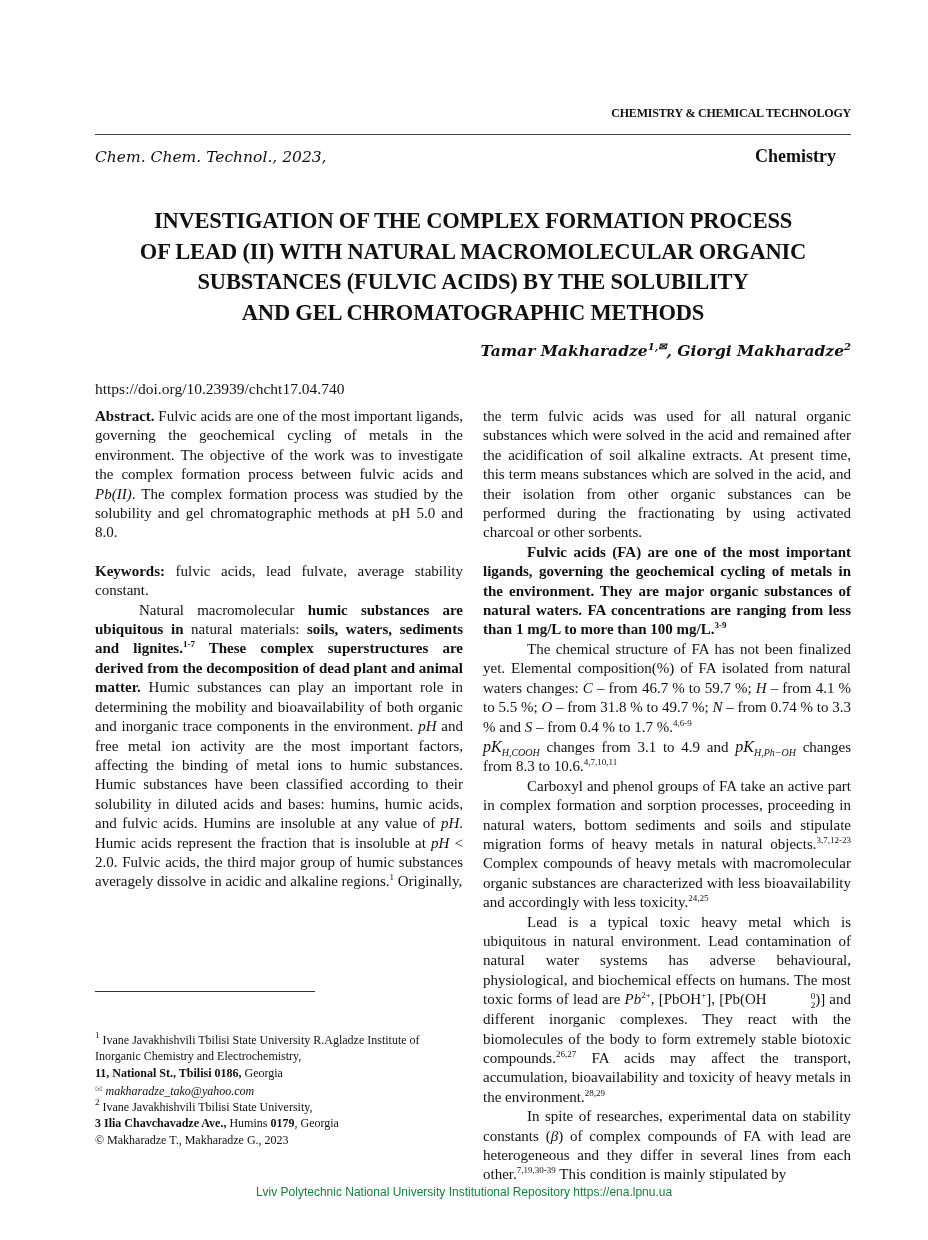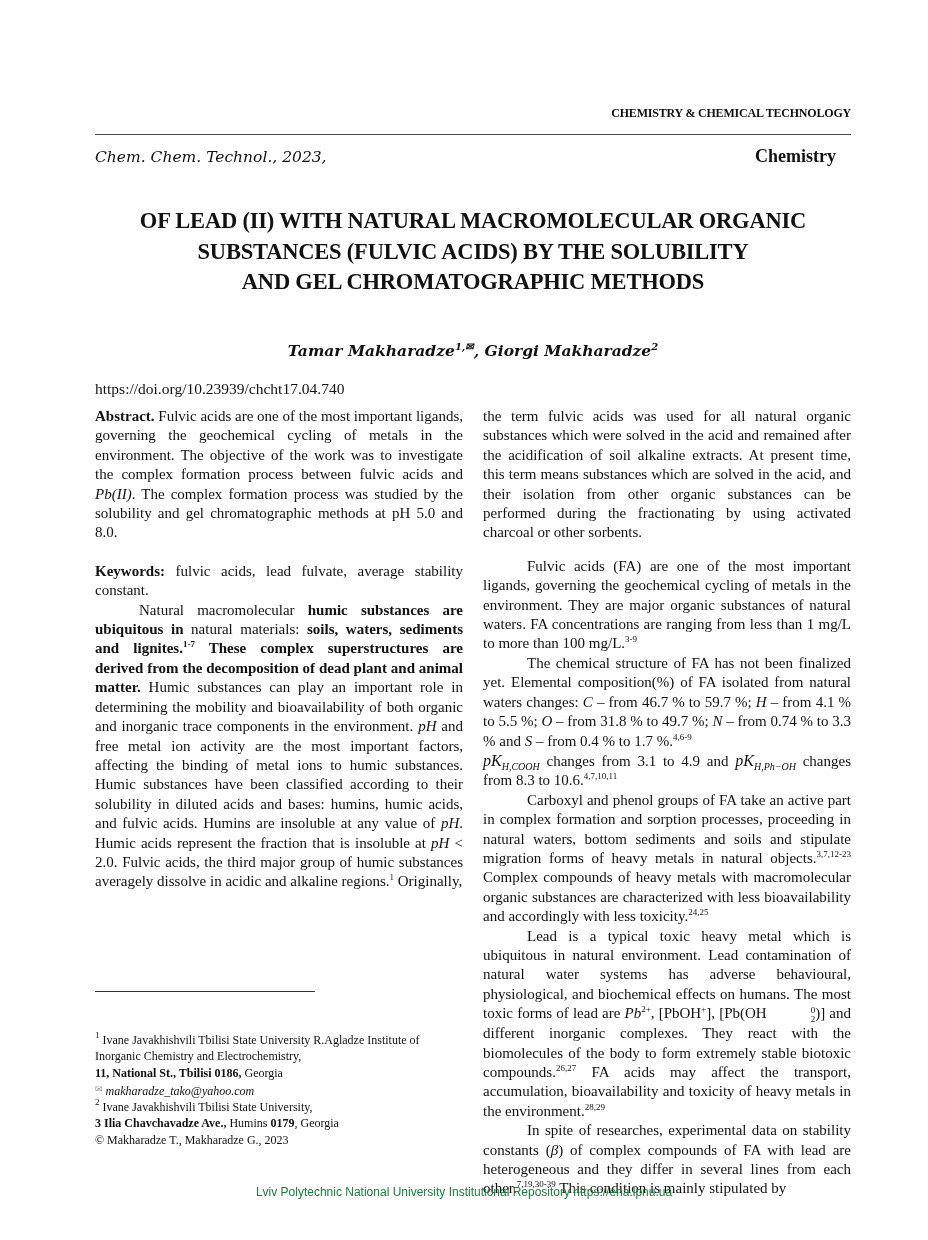--- a/index.html
+++ b/index.html
@@ -2,21 +2,21 @@
 <html><head>
 <meta charset="utf-8">
 <style>
   html, body { margin: 0; padding: 0; background: #ffffff; }
   body { width: 928px; height: 1240px; position: relative; overflow: hidden; color: #111; font-family: "Liberation Serif", serif; }
   .journal-header { position: absolute; top: 106px; left: 95px; width: 756px; text-align: right; font-weight: bold; font-size: 12px; letter-spacing: -0.2px; }
   .header-rule { position: absolute; top: 134px; left: 95px; width: 756px; height: 0; border-top: 1px solid #444; }
   .citation { position: absolute; top: 146px; left: 95px; font-style: italic; font-size: 17px; line-height: 22px; font-family: "DejaVu Serif", serif; font-size: 15.5px; }
   .section-label { position: absolute; top: 146px; right: 92px; font-weight: bold; font-size: 18px; }
   .title { position: absolute; top: 206px; left: 100px; width: 746px; text-align: center; font-weight: bold; font-size: 22.5px; line-height: 30.5px; letter-spacing: -0.2px; }
-  .authors { position: absolute; top: 341px; left: 95px; width: 756px; text-align: center; font-style: italic; font-weight: bold; font-size: 15.5px; font-family: "DejaVu Serif", serif; }
+  .authors { position: absolute; top: 341px; left: 95px; width: 756px; text-align: right; font-style: italic; font-weight: bold; font-size: 15.5px; font-family: "DejaVu Serif", serif; }
   .authors sup { font-size: 10px; }
   .doi { position: absolute; top: 380px; left: 95px; font-size: 15.5px; }
   .col { position: absolute; font-size: 15px; line-height: 19.4px; text-align: justify; }
   .col-left { top: 407px; left: 95px; width: 368px; }
   .col-right { top: 407px; left: 483px; width: 368px; }
   .col p { margin: 0; }
   .indent { text-indent: 44px; }
   .kw { margin-top: 19px !important; }
   .intro-heading { margin: 38px 0 8px 0 !important; font-family: "DejaVu Serif", serif; font-weight: bold; font-size: 18.5px; line-height: 24px; text-align: left; }
   sup { font-size: 9px; line-height: 0; vertical-align: 6px; }
@@ -36,20 +36,21 @@
 
 <div class="journal-header">CHEMISTRY &amp; CHEMICAL TECHNOLOGY</div>
 <div class="header-rule"></div>
 
 <div class="citation">
   <div>Chem. Chem. Technol., 2023,</div>
 </div>
 <div class="section-label">Chemistry</div>
 
 <div class="title">
+  <div>INVESTIGATION OF THE COMPLEX FORMATION PROCESS</div>
   <div>OF LEAD (II) WITH NATURAL MACROMOLECULAR ORGANIC</div>
   <div>SUBSTANCES (FULVIC ACIDS) BY THE SOLUBILITY</div>
   <div>AND GEL CHROMATOGRAPHIC METHODS</div>
 </div>
 
 <div class="authors">
   <span>Tamar Makharadze</span><sup><span>1,</span><span>✉</span></sup><span>, </span><span>Giorgi Makharadze</span><sup>2</sup>
 </div>
 
 <div class="doi"><span>https://doi.org/10.23939/chcht17.04.740</span></div>
@@ -59,21 +60,21 @@
   <p class="kw"><span class="b">Keywords:</span><span> fulvic acids, lead fulvate, average stability constant.</span></p>
   <p class="indent"><span>Natural macromolecular </span><span class="b">humic substances are ubiquitous in</span><span> natural materials: </span><span class="b">soils, waters, sediments and lignites.</span><sup class="b">1-7</sup><span class="b"> These complex superstructures are derived from the decomposition of dead plant and animal matter.</span><span> Humic substances can play an important role in determining the mobility and bioavailability of both organic and inorganic trace components in the environment. </span><span class="i">pH</span><span> and free metal ion activity are the most important factors, affecting the binding of metal ions to humic substances. Humic substances have been classified according to their solubility in diluted acids and bases: humins, humic acids, and fulvic acids. Humins are insoluble at any value of </span><span class="i">pH</span><span>. Humic acids represent the fraction that is insoluble at </span><span class="i">pH</span><span> &lt; 2.0. Fulvic acids, the third major group of humic substances averagely dissolve in acidic and alkaline regions.</span><sup>1</sup><span> Originally,</span></p>
 </div>
 
 <div class="col col-right" style="top:-175px; clip-path: inset(582px 0 0 0);">
   
 </div>
 
 <div class="col col-right">
   <p>the term fulvic acids was used for all natural organic substances which were solved in the acid and remained after the acidification of soil alkaline extracts. At present time, this term means substances which are solved in the acid, and their isolation from other organic substances can be performed during the fractionating by using activated charcoal or other sorbents.</p>
-    <p class="indent" style="margin-top: 14px;"><span>Fulvic acids (FA) are one of the most important ligands, governing the geochemical cycling of metals in the environment. They are major organic substances of natural waters. FA concentrations are ranging from less than 1 mg/L to more than 100 mg/L.</span><sup>3-9</sup></p>
+    <p class="indent" style="margin-top: 0px; font-weight: bold;"><span>Fulvic acids (FA) are one of the most important ligands, governing the geochemical cycling of metals in the environment. They are major organic substances of natural waters. FA concentrations are ranging from less than 1 mg/L to more than 100 mg/L.</span><sup>3-9</sup></p>
   <p class="indent"><span>The chemical structure of FA has not been finalized yet. Elemental composition(%) of FA isolated from natural waters changes: </span><span class="i">C</span><span> – from 46.7 % to 59.7 %; </span><span class="i">H</span><span> – from 4.1 % to 5.5 %; </span><span class="i">O</span><span> – from 31.8 % to 49.7 %; </span><span class="i">N</span><span> – from 0.74 % to 3.3 % and </span><span class="i">S</span><span> – from 0.4 % to 1.7 %.</span><sup>4,6-9</sup><br><span class="pk"><span>pK</span><sub>H,COOH</sub></span><span> changes from 3.1 to 4.9 and </span><span class="pk"><span>pK</span><sub>H,Ph−OH</sub></span><span> changes from 8.3 to 10.6.</span><sup>4,7,10,11</sup></p>
   <p class="indent"><span>Carboxyl and phenol groups of FA take an active part in complex formation and sorption processes, proceeding in natural waters, bottom sediments and soils and stipulate migration forms of heavy metals in natural objects.</span><sup>3,7,12-23</sup><span> Complex compounds of heavy metals with macromolecular organic substances are characterized with less bioavailability and accordingly with less toxicity.</span><sup>24,25</sup></p>
   <p class="indent"><span>Lead is a typical toxic heavy metal which is ubiquitous in natural environment. Lead contamination of natural water systems has adverse behavioural, physiological, and biochemical effects on humans. The most toxic forms of lead are </span><span class="i">Pb</span><sup>2+</sup><span>, [PbOH</span><sup>+</sup><span>], [Pb(OH</span><span style="display:inline-block; vertical-align:-4px; font-size:9px; line-height:9px; text-align:center;"><span style="display:block">0</span><span style="display:block">2</span></span><span>)] and different inorganic complexes. They react with the biomolecules  of the body to form extremely stable biotoxic compounds.</span><sup>26,27</sup><span> FA acids may affect the transport, accumulation, bioavailability and toxicity of heavy metals in the environment.</span><sup>28,29</sup></p>
   <p class="indent"><span>In spite of researches, experimental data on stability constants (</span><span class="i">β</span><span>) of complex compounds of FA with lead are heterogeneous and they differ in several lines from each other.</span><sup>7,19,30-39</sup><span> This condition is mainly stipulated by</span></p>
 </div>
 
 <div class="footnote-rule"></div>
 <div class="footnotes">
   <p><sup>1</sup><span> Ivane Javakhishvili Tbilisi State University R.Agladze Institute of Inorganic Chemistry and Electrochemistry,</span></p>
   <p><span class="b">11, National St., Tbilisi 0186,</span><span> Georgia</span></p>

